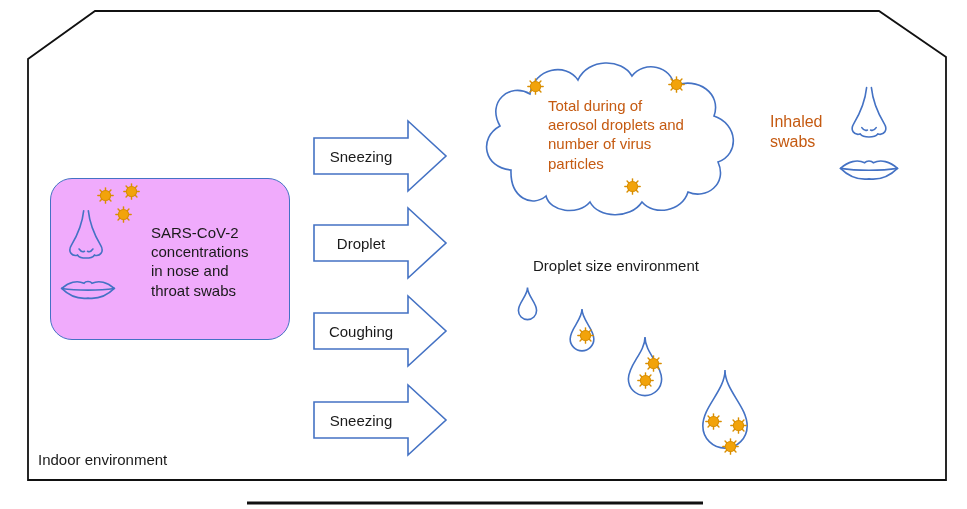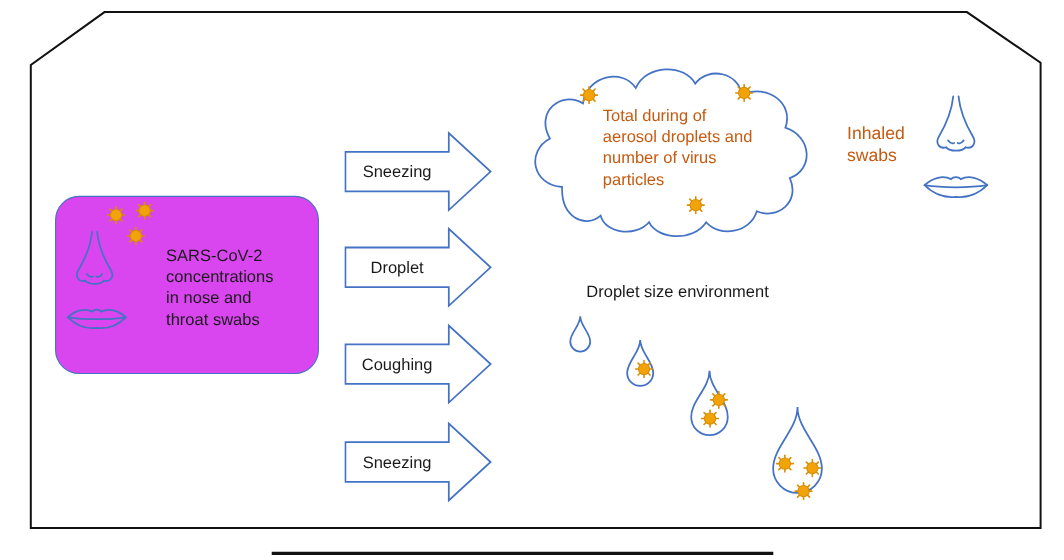--- a/index.html
+++ b/index.html
@@ -18,21 +18,21 @@
   .txt{font-size:15px;line-height:1.28;white-space:pre-line;}
   .orange{color:var(--text-orange);}
   svg{display:block;overflow:visible;}
   .blue-shape{fill:#ffffff;stroke:var(--outline-blue);stroke-width:1.6;vector-effect:non-scaling-stroke;}
   .blue-line{fill:none;stroke:var(--outline-blue);stroke-width:1.6;stroke-linecap:round;vector-effect:non-scaling-stroke;}
   .virus-body{fill:var(--virus-orange);stroke:var(--virus-dark);stroke-width:1.2;}
   .virus-spike{stroke:var(--virus-dark);stroke-width:1.7;stroke-linecap:round;}
   .border-shape{fill:none;stroke:var(--border-black);stroke-width:1.8;}
   .bottom-bar{stroke:var(--border-black);stroke-width:3;}
   .source-box{
-    width:238px;height:160px;border:1.6px solid var(--outline-blue);border-radius:22px;background:#d946ef;
+    width:238px;height:160px;border:1.6px solid var(--outline-blue);border-radius:22px;background:#f0abfc;
   }
   .arrow-wrap{width:135px;height:76px;}
   .arrow-label{
     position:absolute;left:0;top:0;width:96px;height:76px;
     display:flex;align-items:center;justify-content:center;
     font-size:15px;color:#1a1a1a;
   }
   .virus{width:17px;height:17px;}
 </style>
 </head>
@@ -181,14 +181,15 @@
   <svg class="abs virus" style="left:705px;top:413px" viewBox="0 0 20 20">
       <use href="#sym-virus"></use>
     </svg>
   <svg class="abs virus" style="left:730px;top:417px" viewBox="0 0 20 20">
       <use href="#sym-virus"></use>
     </svg>
   <svg class="abs virus" style="left:722px;top:438px" viewBox="0 0 20 20">
       <use href="#sym-virus"></use>
     </svg>
 
+  <div class="abs txt" style="left:38px;top:450px">Indoor environment</div>
 
 </div>
 
 </body></html>

